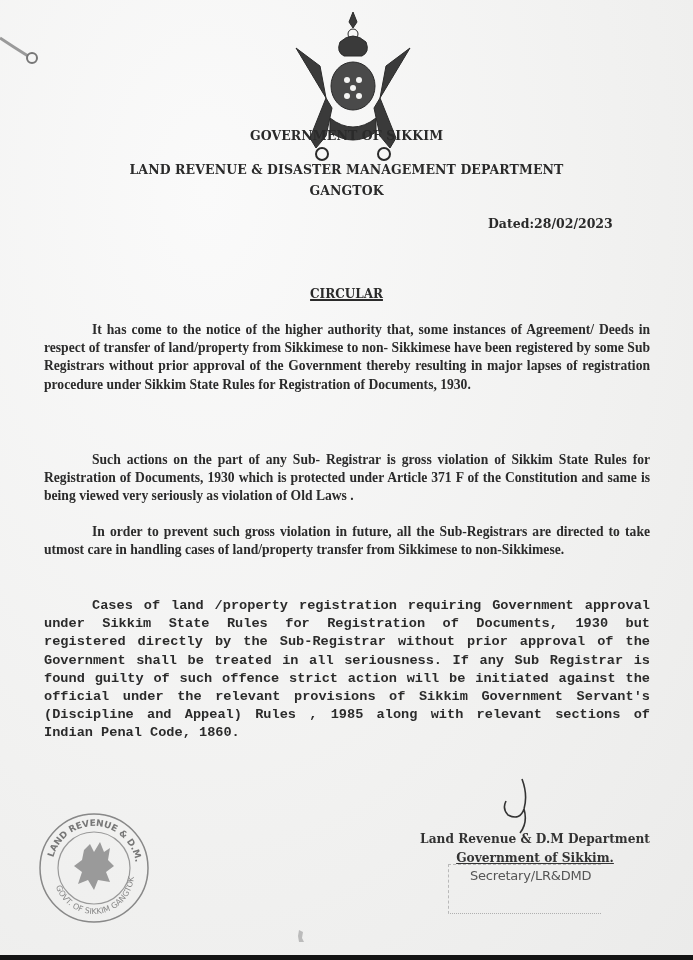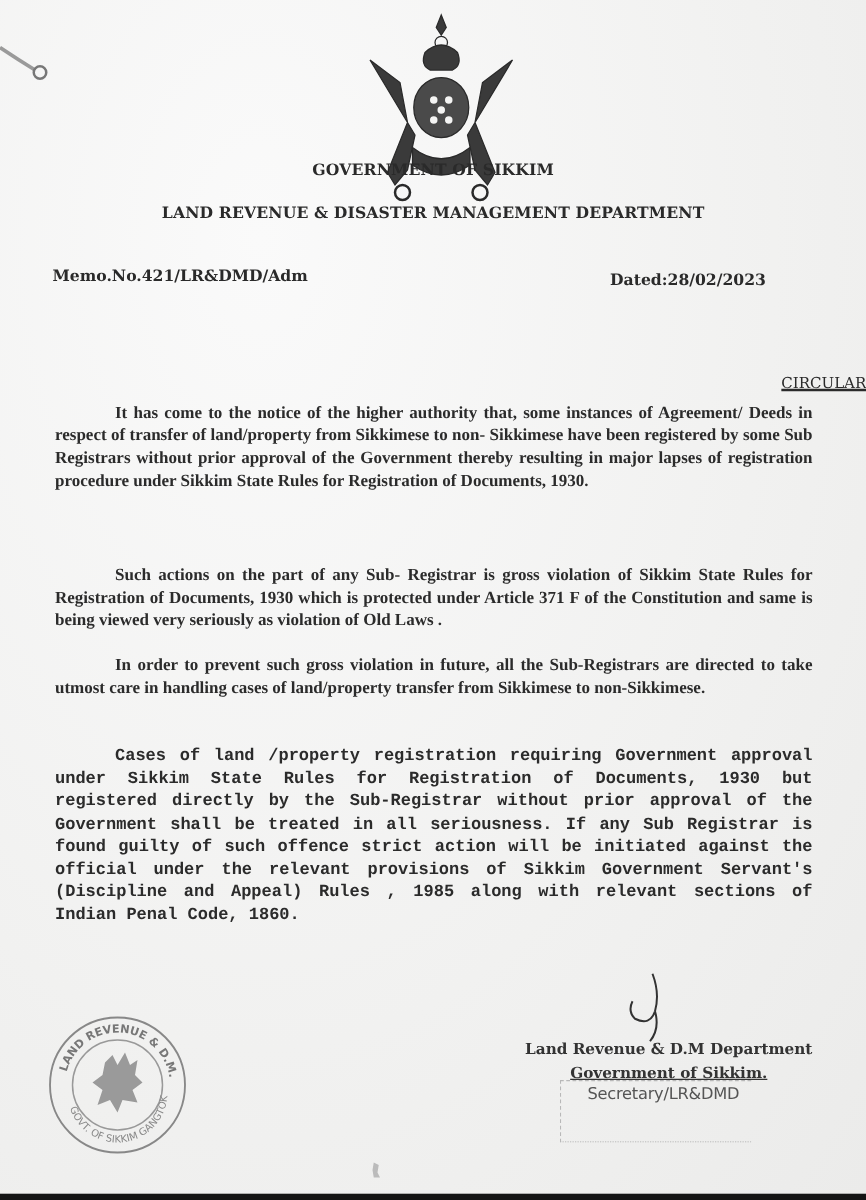--- a/index.html
+++ b/index.html
@@ -17,21 +17,21 @@
     }
     .bottom-bar { position: absolute; left: 0; top: 955px; width: 693px; height: 5px; background: #141414; }
     .staple { position: absolute; left: 0; top: 30px; width: 40px; height: 40px; }
     .emblem { position: absolute; left: 292px; top: 8px; width: 122px; height: 160px; }
     .header { position: absolute; left: 0; width: 693px; text-align: center; font-weight: bold; font-size: 12.5px; letter-spacing: 0.1px; color: #2a2a2a; }
     .h1 { top: 128px; }
     .h2 { top: 162px; }
     .h3 { top: 183px; }
     .memo { position: absolute; left: 42px; top: 213px; font-weight: bold; font-size: 12.5px; }
     .date { position: absolute; left: 488px; top: 216px; font-weight: bold; font-size: 12.5px; }
-    .circular { position: absolute; left: 0; width: 693px; top: 287px; text-align: right; font-weight: normal; font-size: 12px; margin-top: 12px; }
+    .circular { position: absolute; left: 0; width: 693px; top: 287px; text-align: center; font-weight: bold; font-size: 12px; }
     .circular span { text-decoration: underline; text-decoration-thickness: 1.5px; }
     .para {
       position: absolute; left: 44px; width: 606px;
       font-family: "Liberation Serif", "DejaVu Serif", serif;
       font-size: 13.6px; line-height: 18.2px; text-align: justify;
       color: #2b2b2b; font-weight: bold;
     }
     .para .indent { display: inline-block; width: 48px; }
     .p1 { top: 321px; }
     .p2 { top: 451px; }
@@ -76,22 +76,22 @@
       <circle cx="55" cy="72" r="3"></circle>
         <circle cx="67" cy="72" r="3"></circle>
       <circle cx="61" cy="80" r="3"></circle>
         <circle cx="55" cy="88" r="3"></circle>
         <circle cx="67" cy="88" r="3"></circle>
     </g>
   </svg>
 
   <div class="header h1">GOVERNMENT OF  SIKKIM</div>
   <div class="header h2">LAND REVENUE &amp; DISASTER MANAGEMENT DEPARTMENT</div>
+  <div class="header h3">GANGTOK</div>
 
-  <div class="memo">Memo.No.421/LR&amp;DMD/Adm</div>
   <div class="date">Dated:28/02/2023</div>
 
   <div class="circular">
     <span>CIRCULAR</span>
   </div>
 
   <div class="para p1"><span class="indent"></span><span>It has come to the notice of the higher authority that, some instances of Agreement/ Deeds in respect of transfer of land/property  from Sikkimese to non- Sikkimese have been registered  by some Sub Registrars without prior approval of the Government thereby resulting in major lapses of  registration procedure under Sikkim State Rules for Registration of Documents, 1930.</span></div>
   <div class="para p2"><span class="indent"></span><span>Such actions on the part of any Sub- Registrar is gross violation of Sikkim State Rules for Registration of Documents, 1930 which is protected under Article 371 F of the Constitution and same is being viewed very seriously as violation of Old Laws .</span></div>
   <div class="para p3"><span class="indent"></span><span>In order to prevent such gross violation in future, all the Sub-Registrars are directed to take utmost care in handling cases of land/property transfer from Sikkimese to non-Sikkimese.</span></div>
   <div class="para p4"><span class="indent"></span><span>Cases of land /property registration requiring Government approval under Sikkim State Rules for Registration of Documents, 1930 but registered directly by the Sub-Registrar without prior approval of the Government shall be treated in all seriousness.  If any Sub Registrar is found guilty of such offence strict action will be initiated against the official  under the relevant  provisions of Sikkim Government Servant's (Discipline and Appeal) Rules , 1985 along with  relevant sections of Indian Penal Code, 1860.</span></div>

